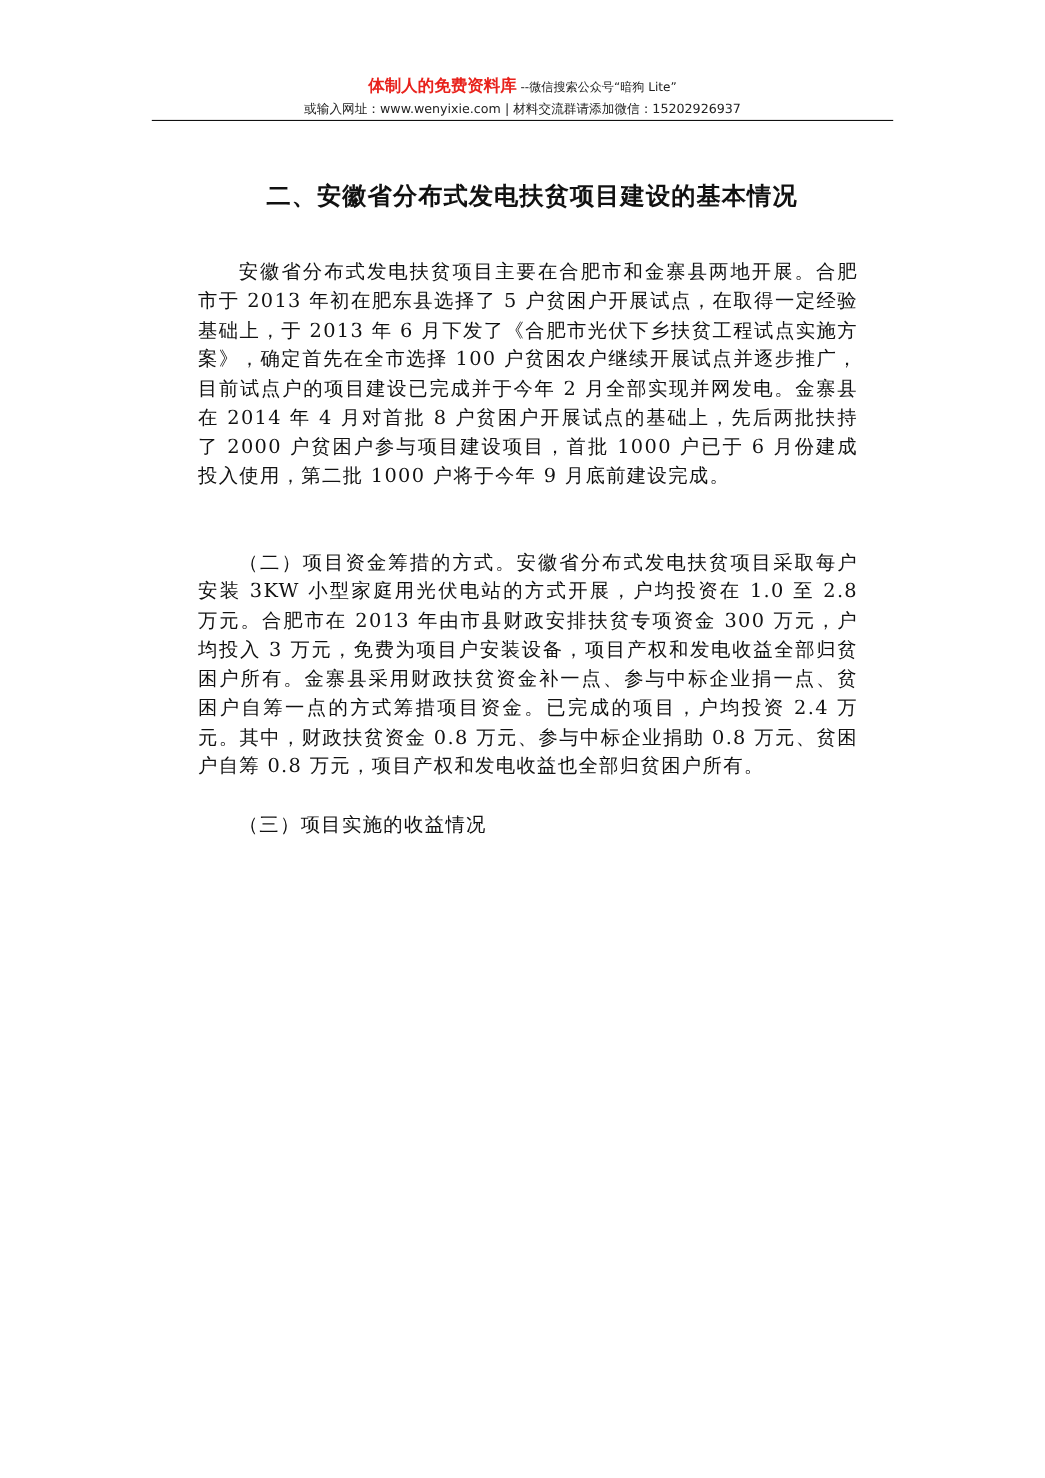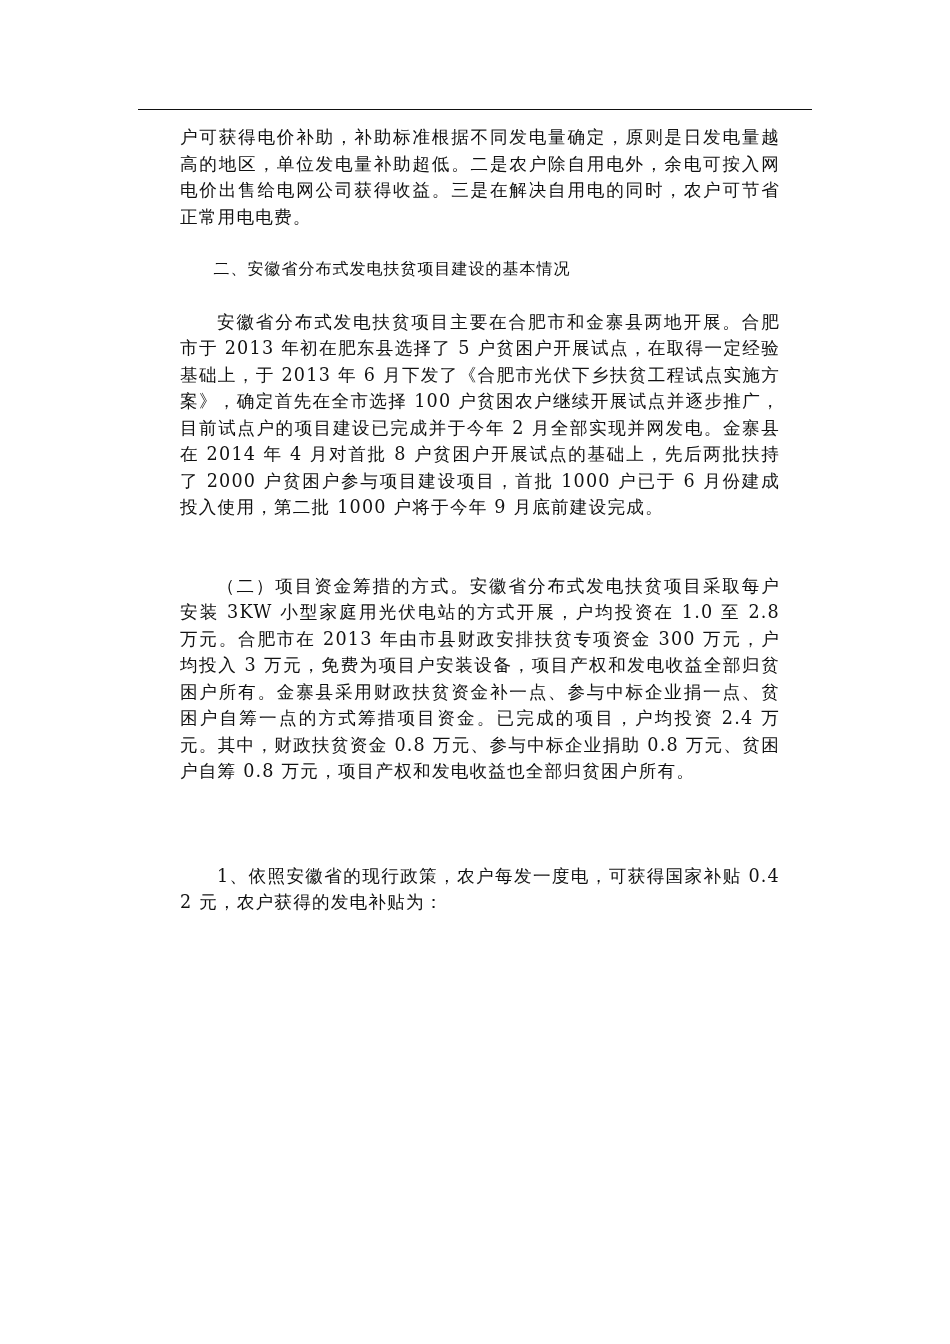--- a/index.html
+++ b/index.html
@@ -61,42 +61,45 @@
       margin: 0;
       font-size: 17.6px;
       line-height: 26.5px;
       letter-spacing: 1.2px;
       text-align: justify;
       word-break: break-all;
     }
     .indent { text-indent: 2.1em; }
     .gap { height: 26px; }
     .heading {
-      margin: 0;
+      margin: 16px;
       font-family: "DejaVu Sans", "Liberation Sans", sans-serif;
-      font-weight: normal;
-      font-size: 16px;
+      font-weight: bold;
+      font-size: 22px;
       line-height: 26.5px;
       letter-spacing: 1px;
       text-indent: 2.1em;
     }
   </style>
 </head>
 <body>
 
 <div class="page-header">
+  <div class="header-line1">
+    <span class="header-brand">体制人的免费资料库</span><span class="header-sub"> --微信搜索公众号“暗狗 Lite”</span>
+  </div>
+  <div class="header-line2">或输入网址：www.wenyixie.com | 材料交流群请添加微信：15202926937</div>
 </div>
 <div class="header-rule"></div>
 
 <div class="content">
-  <p class="para">户可获得电价补助，补助标准根据不同发电量确定，原则是日发电量越高的地区，单位发电量补助超低。二是农户除自用电外，余电可按入网电价出售给电网公司获得收益。三是在解决自用电的同时，农户可节省正常用电电费。</p>
   <div class="gap"></div>
   <p class="heading">二、安徽省分布式发电扶贫项目建设的基本情况</p>
   <div class="gap"></div>
   <p class="para indent">安徽省分布式发电扶贫项目主要在合肥市和金寨县两地开展。合肥市于 2013 年初在肥东县选择了 5 户贫困户开展试点，在取得一定经验基础上，于 2013 年 6 月下发了《合肥市光伏下乡扶贫工程试点实施方案》，确定首先在全市选择 100 户贫困农户继续开展试点并逐步推广，目前试点户的项目建设已完成并于今年 2 月全部实现并网发电。金寨县在 2014 年 4 月对首批 8 户贫困户开展试点的基础上，先后两批扶持了 2000 户贫困户参与项目建设项目，首批 1000 户已于 6 月份建成投入使用，第二批 1000 户将于今年 9 月底前建设完成。</p>
   <div class="gap"></div>
   <div class="gap"></div>
   <p class="para indent">（二）项目资金筹措的方式。安徽省分布式发电扶贫项目采取每户安装 3KW 小型家庭用光伏电站的方式开展，户均投资在 1.0 至 2.8 万元。合肥市在 2013 年由市县财政安排扶贫专项资金 300 万元，户均投入 3 万元，免费为项目户安装设备，项目产权和发电收益全部归贫困户所有。金寨县采用财政扶贫资金补一点、参与中标企业捐一点、贫困户自筹一点的方式筹措项目资金。已完成的项目，户均投资 2.4 万元。其中，财政扶贫资金 0.8 万元、参与中标企业捐助 0.8 万元、贫困户自筹 0.8 万元，项目产权和发电收益也全部归贫困户所有。</p>
   <div class="gap"></div>
+  <p class="para indent">（三）项目实施的收益情况</p>
   <div class="gap"></div>
   <div class="gap"></div>
-  <p class="para indent">1、依照安徽省的现行政策，农户每发一度电，可获得国家补贴 0.42 元，农户获得的发电补贴为：</p>
 </div>
 
 </body></html>

